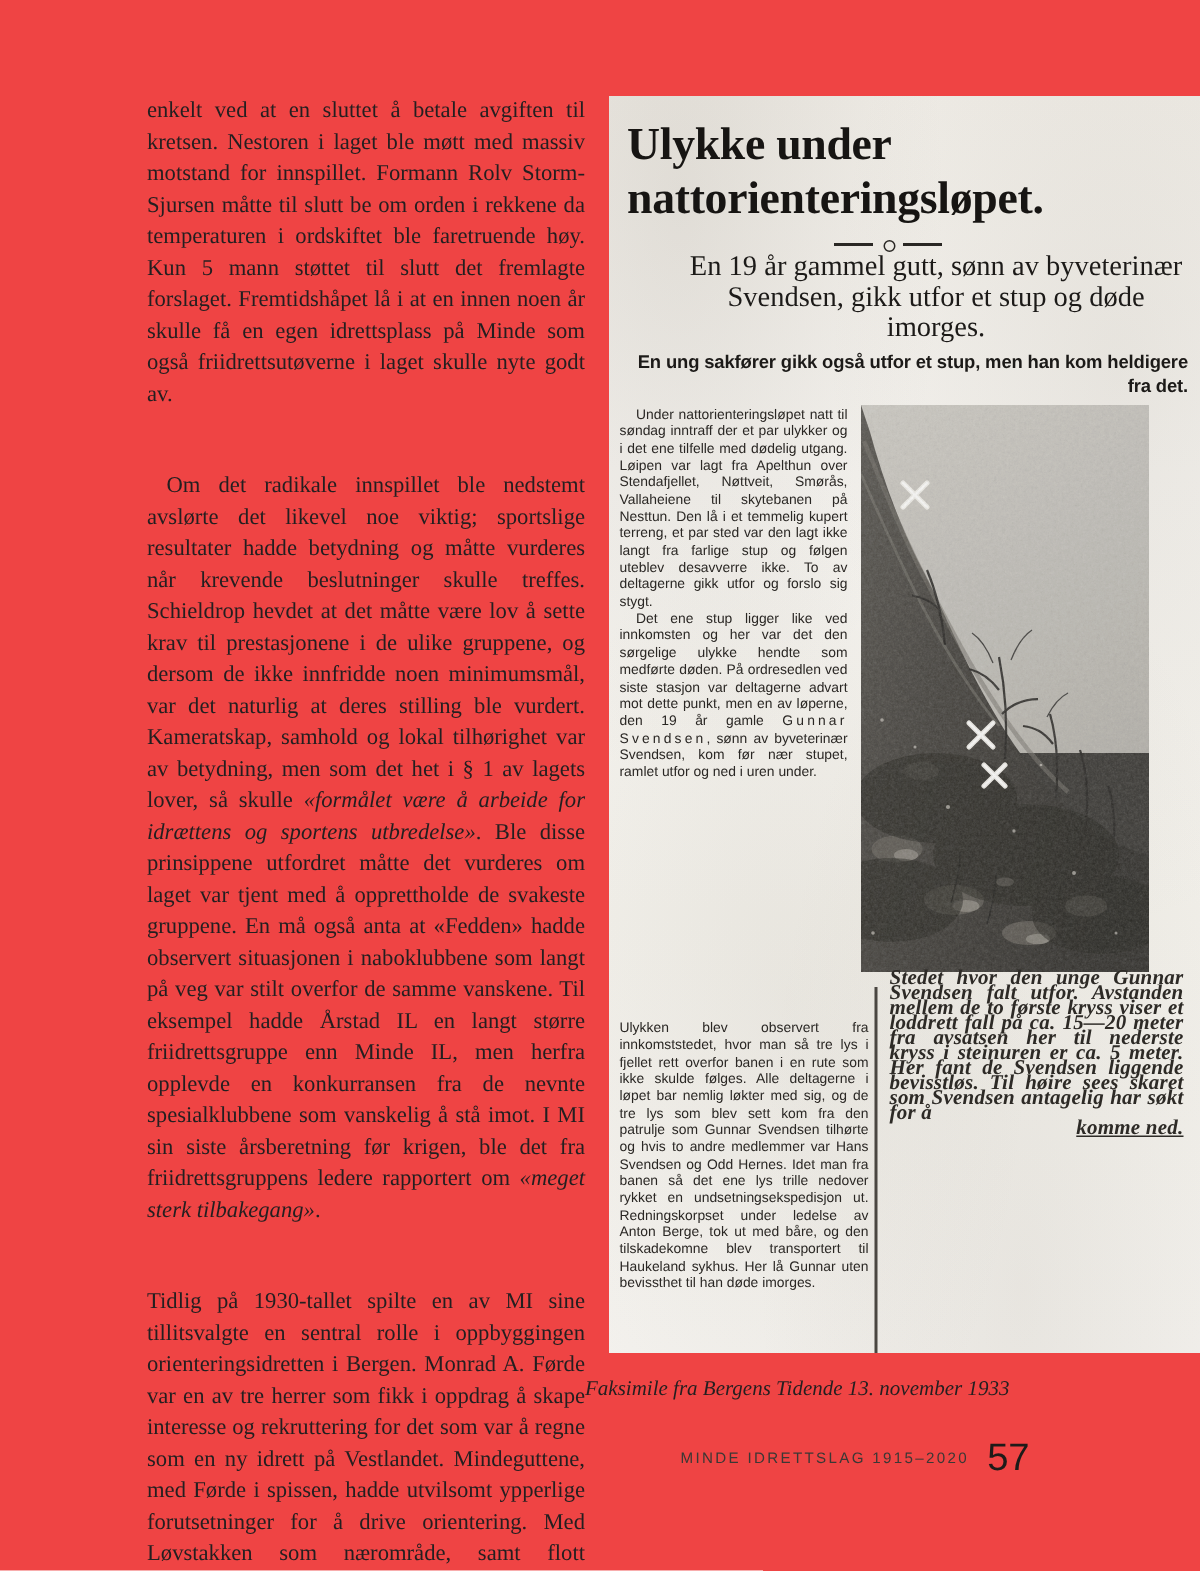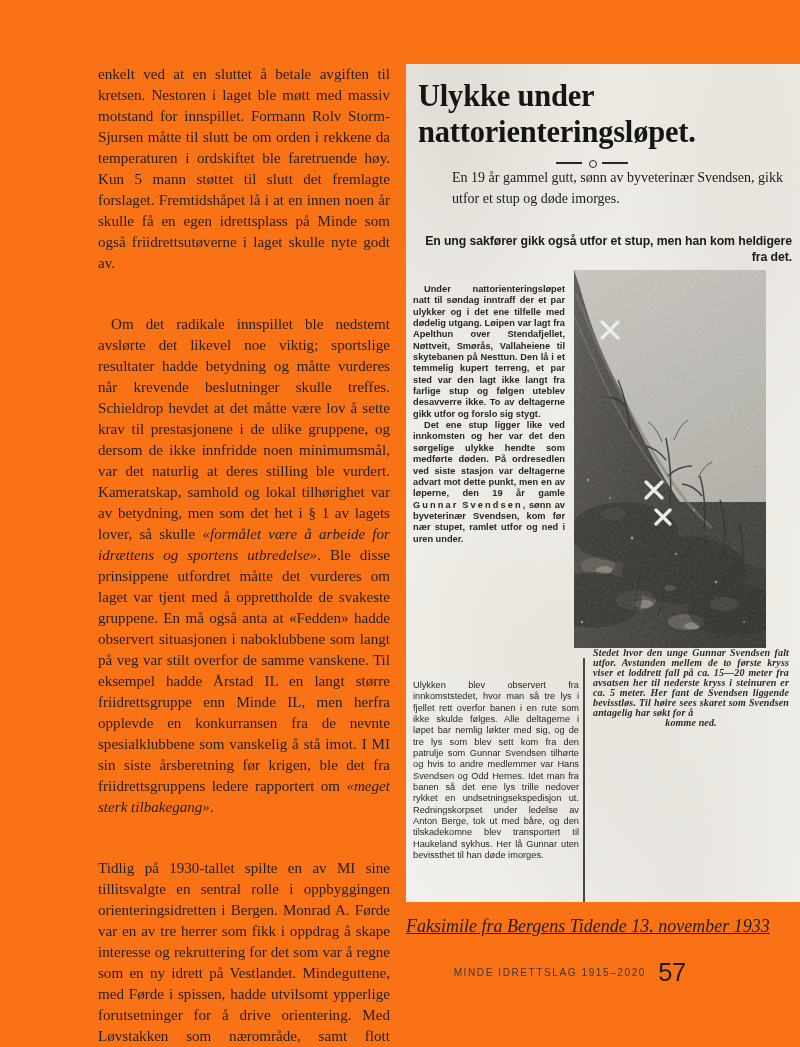--- a/index.html
+++ b/index.html
@@ -13,21 +13,21 @@
     position: relative;
     font-family: "Liberation Serif", serif;
     color: #231f20;
     overflow: hidden;
   }
 
   
   #page {
     position: absolute;
     inset: 0;
-    background: #f97316;
+    background: #ef4444;
   }
 
   
   #left-col {
     position: absolute;
     left: 98px;
     top: 64px;
     width: 292px;
   }
   .body-par {
@@ -126,23 +126,23 @@
     border-radius: 50%;
   }
 
   
   #clip-deck {
     position: absolute;
     left: 46px;
     top: 104px;
     width: 344px;
     font-family: "Liberation Serif", serif;
-    font-size: 14px;
+    font-size: 19px;
     line-height: 20.5px;
-    text-align: left;
+    text-align: center;
     color: #1c1a18;
   }
   #clip-subdeck {
     position: absolute;
     left: 12px;
     top: 170px;
     width: 374px;
     font-family: "Liberation Sans", sans-serif;
     font-weight: bold;
     font-size: 12.3px;
@@ -161,23 +161,22 @@
     color: #2a2724;
     -webkit-font-smoothing: none;
   }
   .np-col p { margin: 0; }
   .np-col p.ind { text-indent: 11px; }
   .np-col .spaced { letter-spacing: 2.1px; }
 
   #np-col-top {
     position: absolute;
     left: 7px;
-    top: 220px;
+    top: 207px;
     width: 152px;
-    font-weight: bold;
   }
   #np-col-wide {
     position: absolute;
     left: 7px;
     top: 616px;
     width: 166px;
   }
 
   
   #clip-photo {
@@ -203,43 +202,43 @@
 
   
   #clip-caption {
     position: absolute;
     left: 187px;
     top: 584px;
     width: 196px;
     font-family: "Liberation Serif", serif;
     font-style: italic;
     font-weight: bold;
-    font-size: 10px;
+    font-size: 14px;
     line-height: 10.0px;
     text-align: justify;
     color: #2d2a26;
     letter-spacing: 0.15px;
   }
   #clip-caption .last {
     display: block;
-    text-align: center;
+    text-align: right;
+    text-decoration: underline;
   }
 
   
   #figure-caption {
     position: absolute;
-    left: 406px;
+    left: 390px;
     top: 918px;
     width: 394px;
     font-family: "Liberation Serif", serif;
     font-style: italic;
-    font-size: 18px;
+    font-size: 14px;
     line-height: 17px;
     color: #231f20;
-    text-decoration: underline;
   }
 
   
   #footer {
     position: absolute;
     left: 98px;
     top: 958px;
     width: 604px;
     height: 36px;
   }

